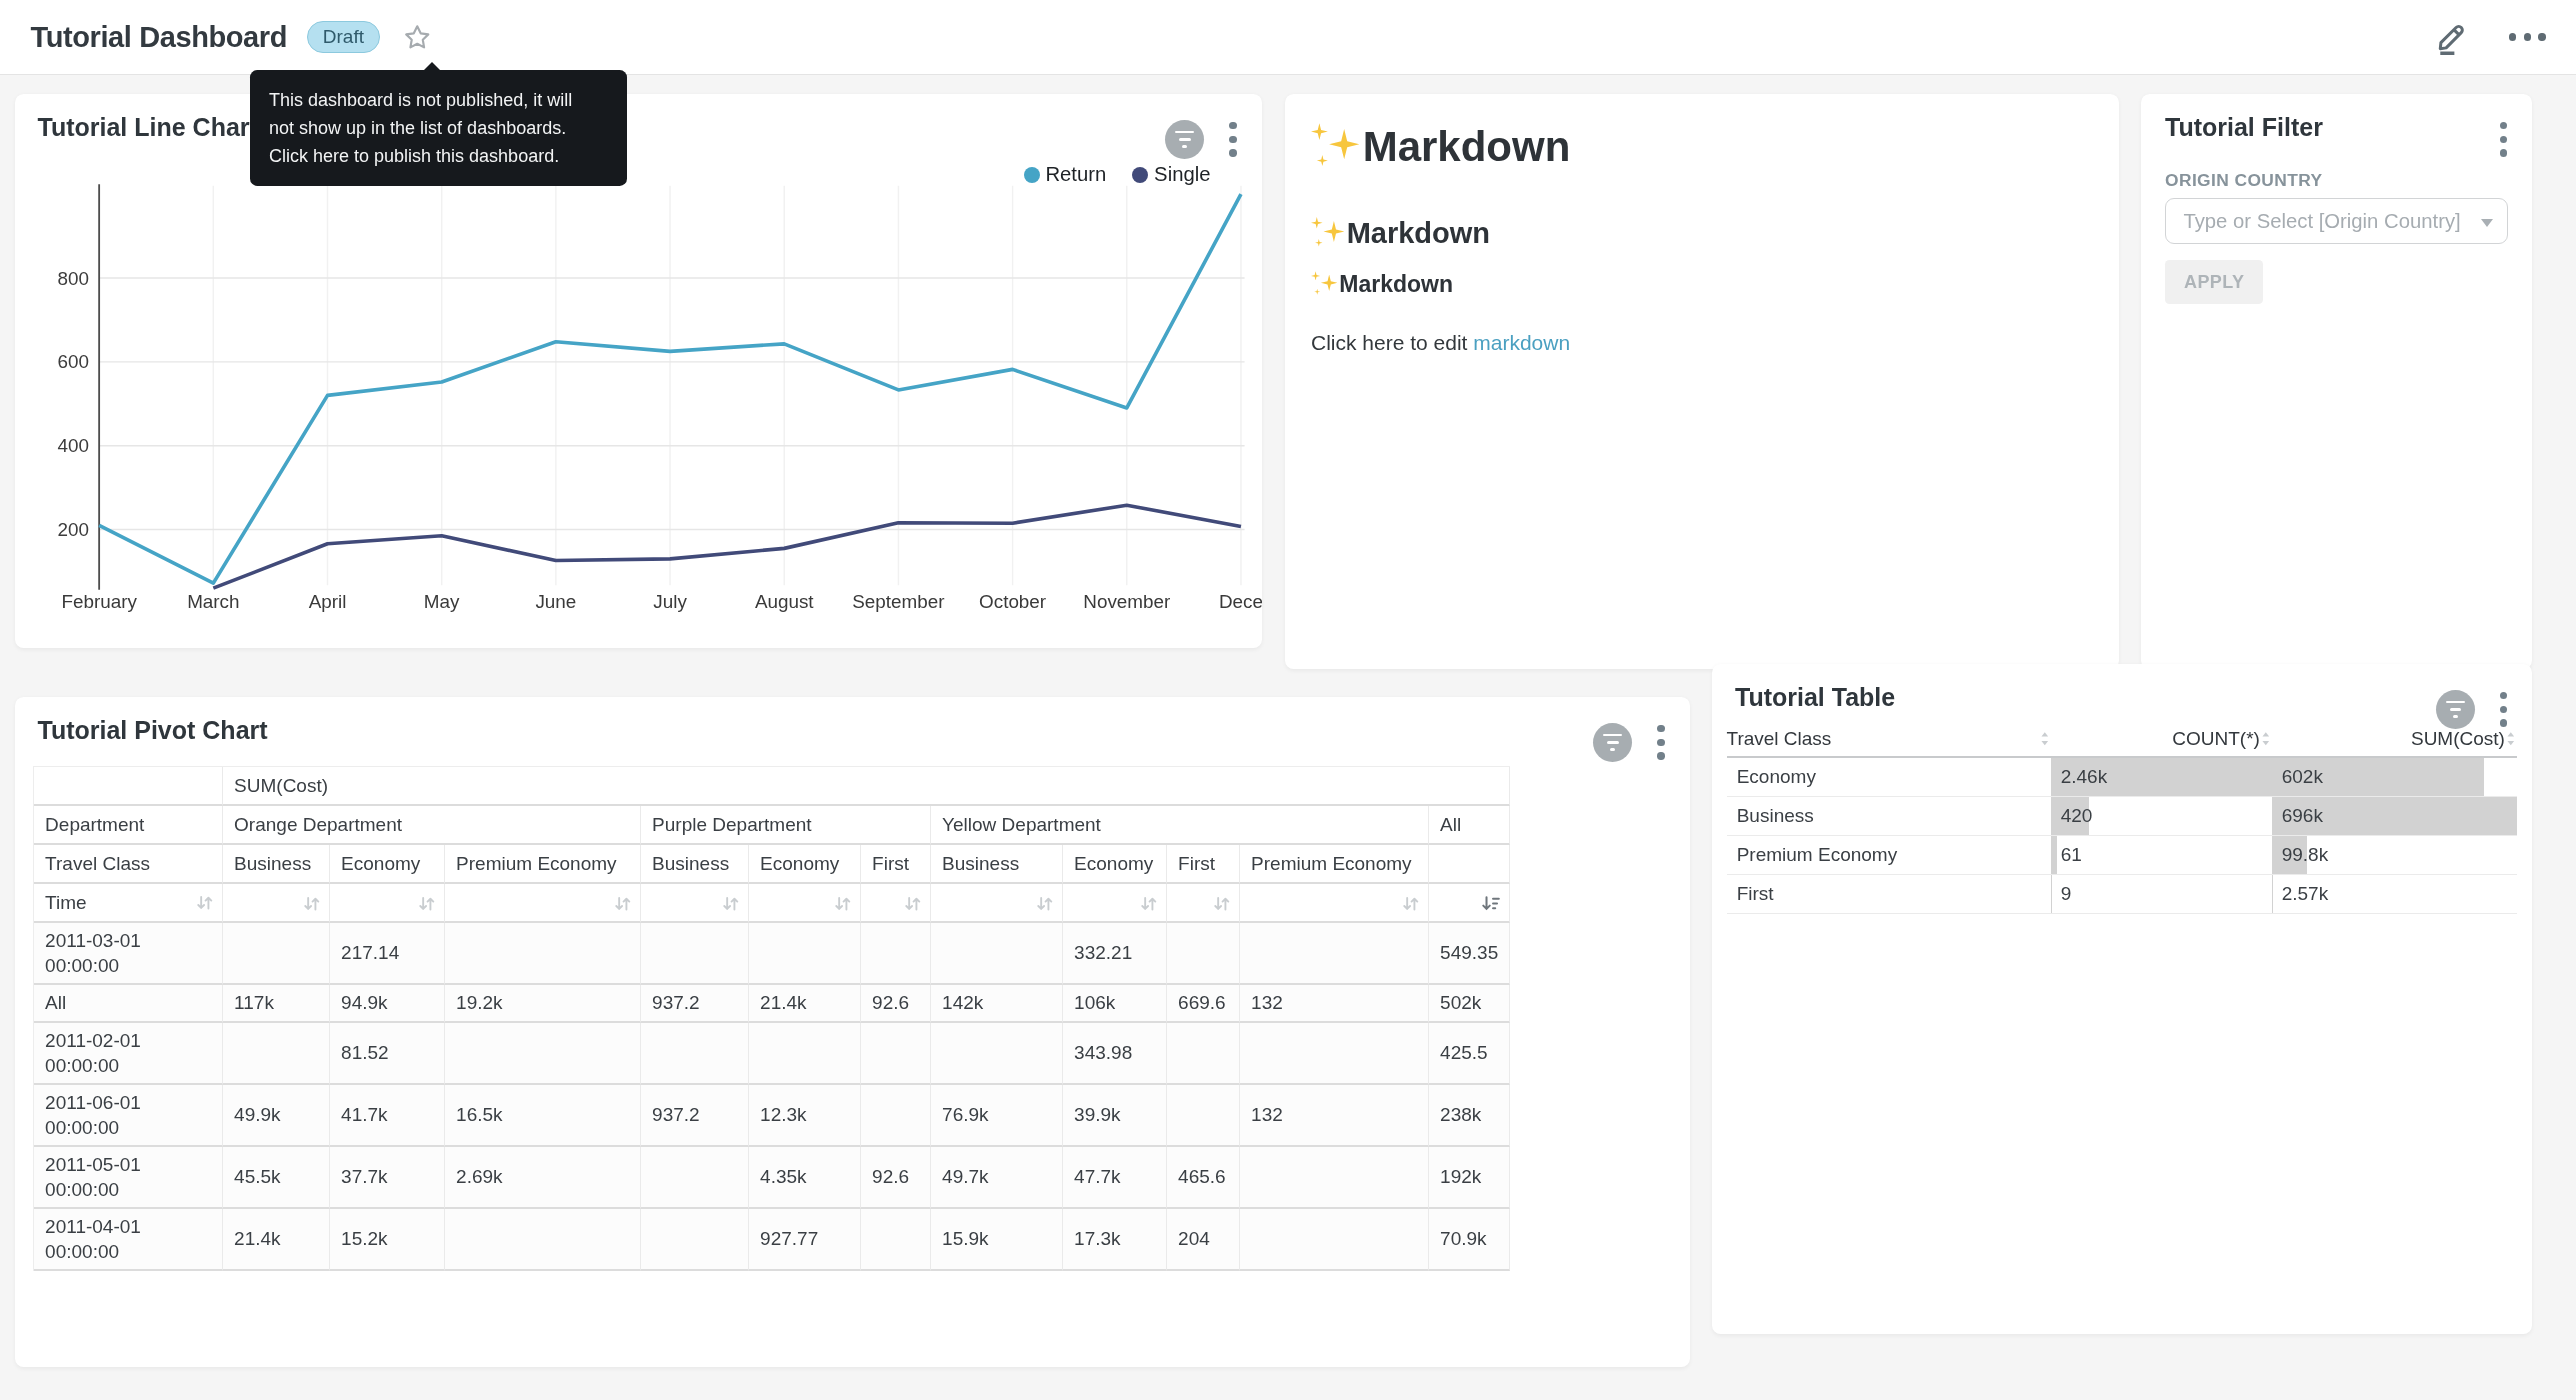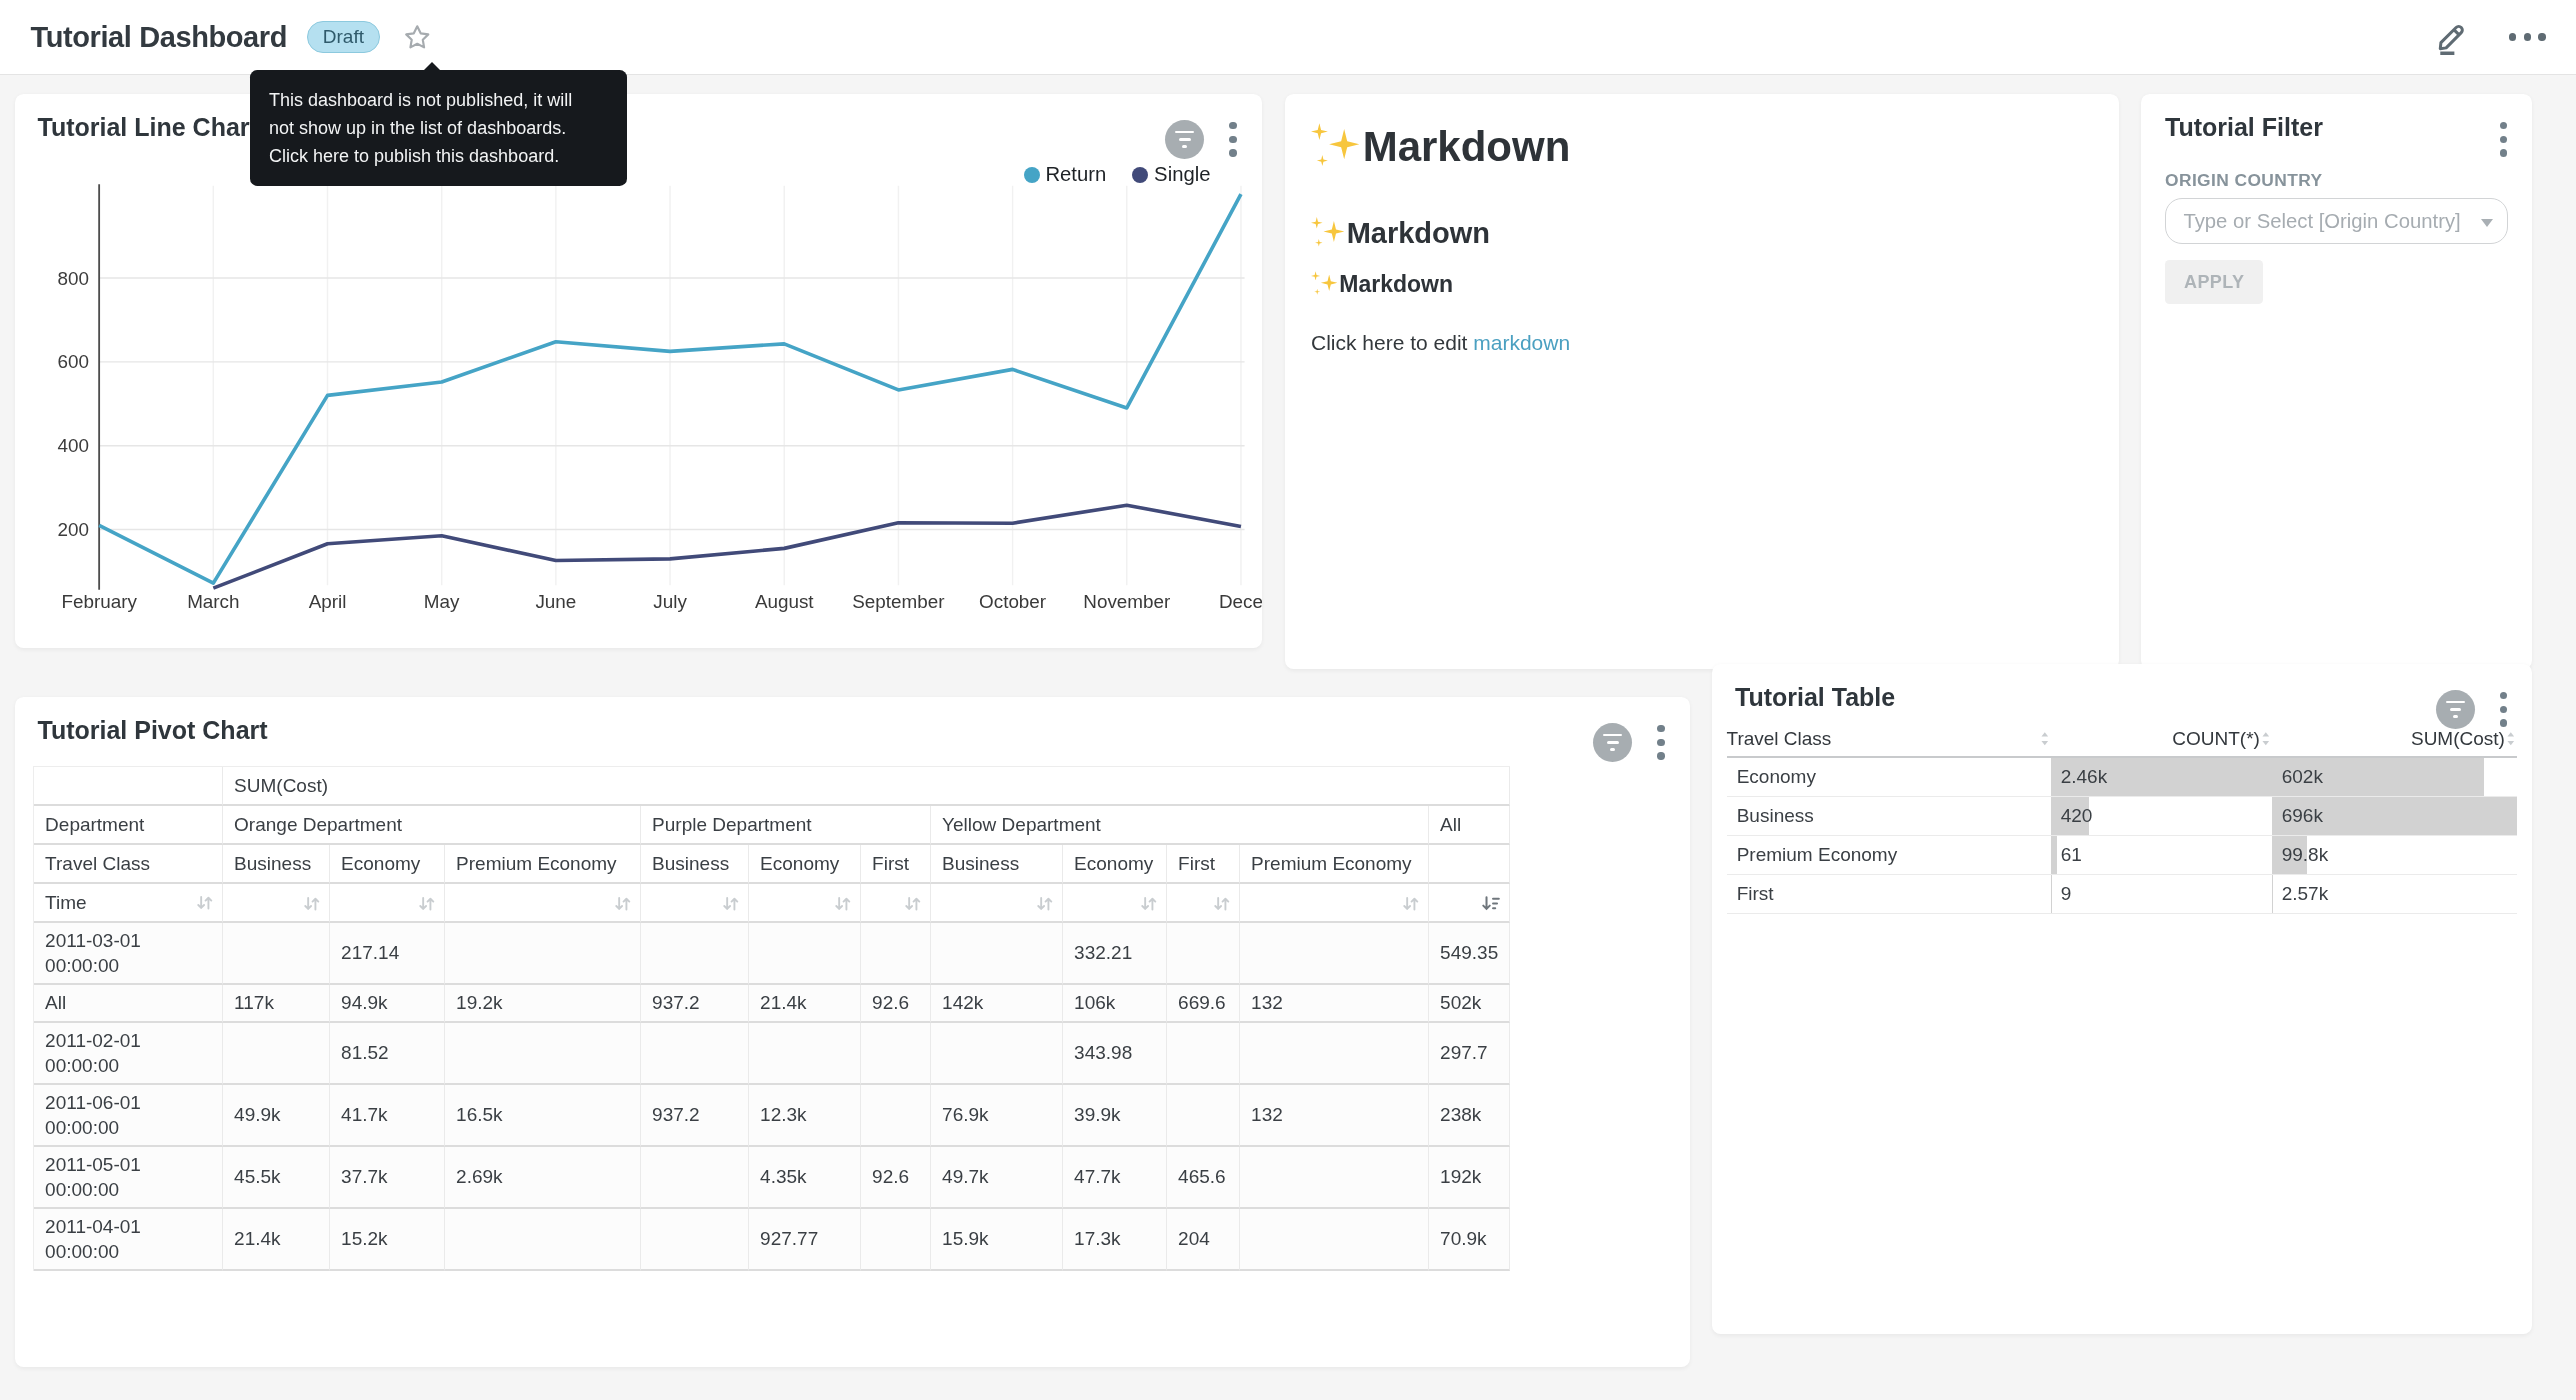--- a/index.html
+++ b/index.html
@@ -78,21 +78,21 @@
   .spark { position:absolute; background:#F7C63E;
     clip-path:polygon(50% 0,60% 40%,100% 50%,60% 60%,50% 100%,40% 60%,0 50%,40% 40%); }
   .sp-a { width:0.72em; height:0.72em; right:0; top:0.14em; }
   .sp-b { width:0.40em; height:0.40em; left:0; top:0; }
   .sp-c { width:0.26em; height:0.26em; left:0.14em; bottom:-0.02em; }
 
   
   .field-label { position:absolute; left:24px; top:76px; font-size:17.4px; color:#87939B; font-weight:600; letter-spacing:0.4px; }
   .select-box {
     position:absolute; left:24px; top:104px; width:343px; height:46px;
-    border:1.5px solid #D2D4D6; border-radius:17px; background:#fff;
+    border:1.5px solid #D2D4D6; border-radius:9px; background:#fff;
     display:flex; align-items:center; padding:0 36px 0 17.4px; cursor:pointer;
   }
   .select-placeholder { font-size:20.3px; color:#A6ACB1; white-space:nowrap; }
   .sel-caret { position:absolute; right:14.5px; top:20.3px; width:0; height:0;
     border-left:6.5px solid transparent; border-right:6.5px solid transparent; border-top:8px solid #A9AFB4; }
   .apply-btn {
     position:absolute; left:24px; top:166px; height:44px; padding:0 19px;
     background:#F0F0F0; border:none; border-radius:4.4px;
     font-size:18px; color:#AEB4B8; font-weight:600; letter-spacing:0.4px;
     font-family:inherit; cursor:pointer;
@@ -405,21 +405,21 @@
             <td></td>
             <td>81.52</td>
             <td></td>
             <td></td>
             <td></td>
             <td></td>
             <td></td>
             <td>343.98</td>
             <td></td>
             <td></td>
-            <td>297.7</td>
+            <td>425.5</td>
           </tr>
           <tr class="pd">
             <td>2011-06-01 00:00:00</td>
             <td>49.9k</td>
             <td>41.7k</td>
             <td>16.5k</td>
             <td>937.2</td>
             <td>12.3k</td>
             <td></td>
             <td>76.9k</td>

